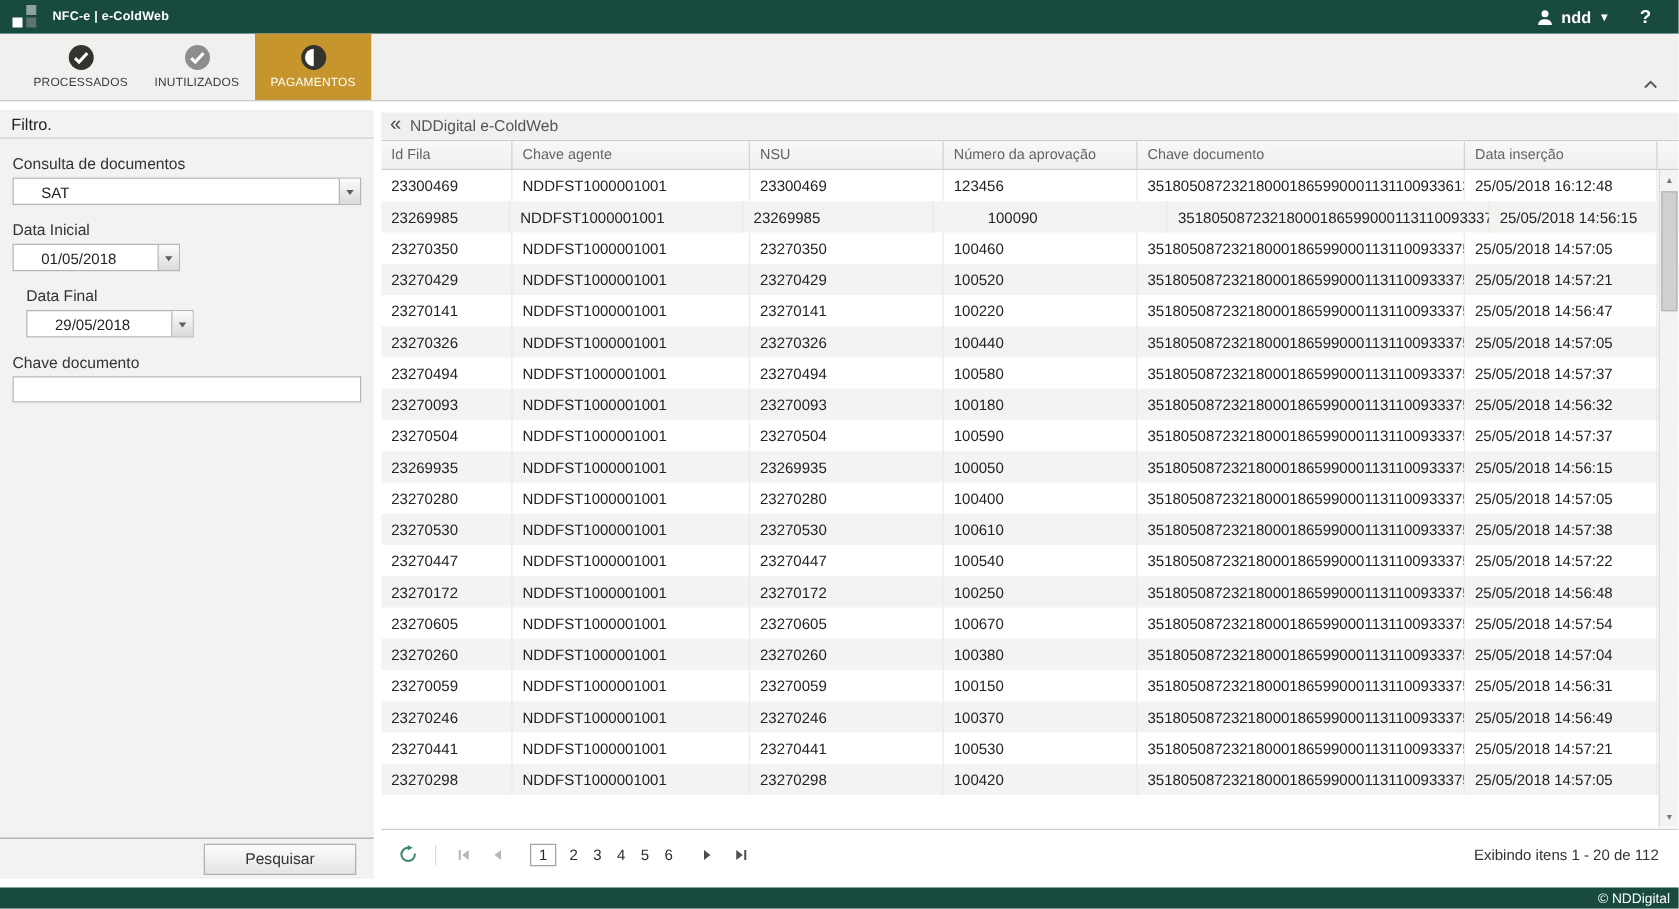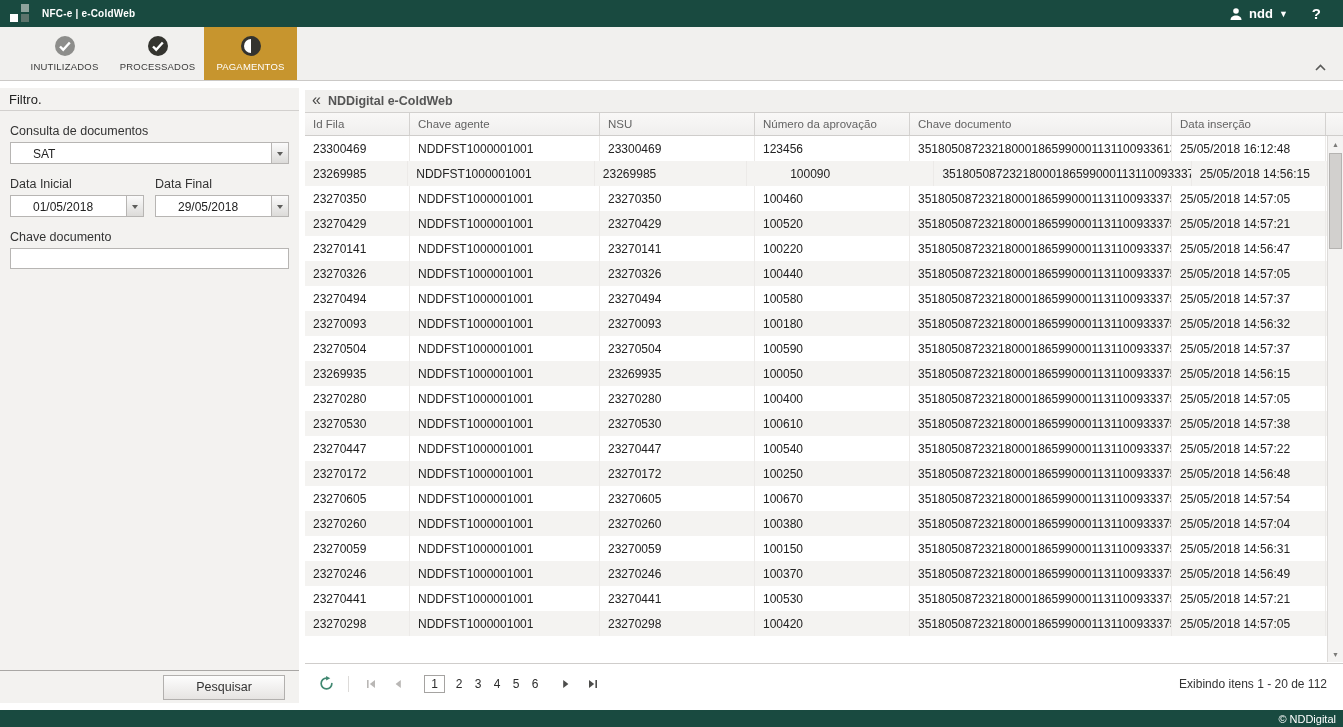--- a/index.html
+++ b/index.html
@@ -35,37 +35,37 @@
   .filtro-title { height:23px; line-height:23px; padding-left:9px; font-size:13px; color:#222;
                   border-bottom:1px solid #d2d0ce; }
   .fbody { padding:0 10px; }
   .flabel { display:block; margin-top:13px; font-size:12.5px; color:#333; }
   .combo { margin-top:4px; height:22px; background:#fff; border:1px solid #b7b5b3;
            display:flex; align-items:stretch; cursor:pointer; }
   .combo-value { flex:1; font-size:12px; color:#222; padding:4px 0 0 22px; white-space:nowrap; overflow:hidden; }
   .trigger { width:17px; border-left:1px solid #b7b5b3; background:linear-gradient(#fbfbfb,#dcdbd9);
              display:flex; align-items:center; justify-content:center; }
   .trigger::after { content:""; border:3px solid transparent; border-top:4px solid #5d5d5b; margin-top:4px; }
-  .date-row { display:flex; }
+  .date-row { display:flex;flex-direction:column; }
   .date-col { width:134px; }
   .date-col + .date-col { margin-left:11px; }
   .text-input { margin-top:4px; width:100%; height:21px; border:1px solid #b7b5b3; background:#fff;
                 font-size:12px; padding:0 5px; font-family:inherit; }
   .sidebar-footer { position:absolute; bottom:0; left:0; right:0; height:33px;
                     border-top:1px solid #a9a7a5; display:flex; justify-content:flex-end;
                     align-items:center; padding-right:14px; }
   .btn { width:122px; height:25px; background:linear-gradient(#fdfdfd,#e6e4e2);
          border:1px solid #b2b0ae; font-size:12.5px; color:#333; font-family:inherit; cursor:pointer; }
 
   
   .main-panel { position:absolute; left:305px; top:90px; right:0; bottom:24px; background:#fff; }
   .panel-header { height:23px; background:#f1f0ee; border-bottom:1px solid #d2d0ce;
                   display:flex; align-items:center; padding-left:7px; gap:7px; }
   .panel-back { font-size:16px; color:#4a4a48; cursor:pointer; margin-top:-3px; }
-  .panel-title { font-size:12.5px; color:#555;font-weight:bold; }
+  .panel-title { font-size:12.5px; color:#555; }
 
   .grid { position:absolute; top:23px; left:0; right:0; bottom:41px; overflow:hidden; }
   .grid-header { display:flex; height:23px; background:linear-gradient(#f9f8f7,#f0efee);
                  border-bottom:1px solid #cfcdcb; }
   .gh-cell { border-right:1px solid #d4d2d0; padding:5px 0 0 8px; font-size:11.5px; color:#636363;
              white-space:nowrap; overflow:hidden; cursor:pointer; }
   .gh-spacer { flex:1; }
   .grid-row { display:flex; height:25px; width:100%; cursor:pointer; }
   .grid-row.alt { background:#f4f3f1; }
   .g-cell { padding:6px 0 0 8px; font-size:12px; color:#222; border-right:1px solid #eceae8;
@@ -117,34 +117,34 @@
       <span class="user-name">ndd</span>
       <span class="caret">▼</span>
       <span class="help">?</span>
     </div>
   </header>
 
   <div class="toolbar">
     <div class="tab">
       <span style="line-height:0;">
         <svg width="22" height="22" viewBox="0 0 22 22">
-            <circle cx="11" cy="11" r="10" fill="#8d8d8b"></circle>
+            <circle cx="11" cy="11" r="10" fill="#34342f"></circle>
             <path d="M6 11.5l3.2 3.2 6.6-7.2" stroke="#fff" stroke-width="2.4" fill="none"></path>
           </svg>
       </span>
-      <span class="tab-label">INUTILIZADOS</span>
+      <span class="tab-label">PROCESSADOS</span>
     </div>
     <div class="tab">
       <span style="line-height:0;">
         <svg width="22" height="22" viewBox="0 0 22 22">
-            <circle cx="11" cy="11" r="10" fill="#34342f"></circle>
+            <circle cx="11" cy="11" r="10" fill="#8d8d8b"></circle>
             <path d="M6 11.5l3.2 3.2 6.6-7.2" stroke="#fff" stroke-width="2.4" fill="none"></path>
           </svg>
       </span>
-      <span class="tab-label">PROCESSADOS</span>
+      <span class="tab-label">INUTILIZADOS</span>
     </div>
     <div class="tab selected">
       <span style="line-height:0;">
         <svg width="22" height="22" viewBox="0 0 22 22">
             <circle cx="11" cy="11" r="10" fill="#33332f"></circle>
             <path d="M11 4 A7 7 0 0 0 11 18 Z" fill="#fff"></path>
           </svg>
       </span>
       <span class="tab-label">PAGAMENTOS</span>
     </div>

